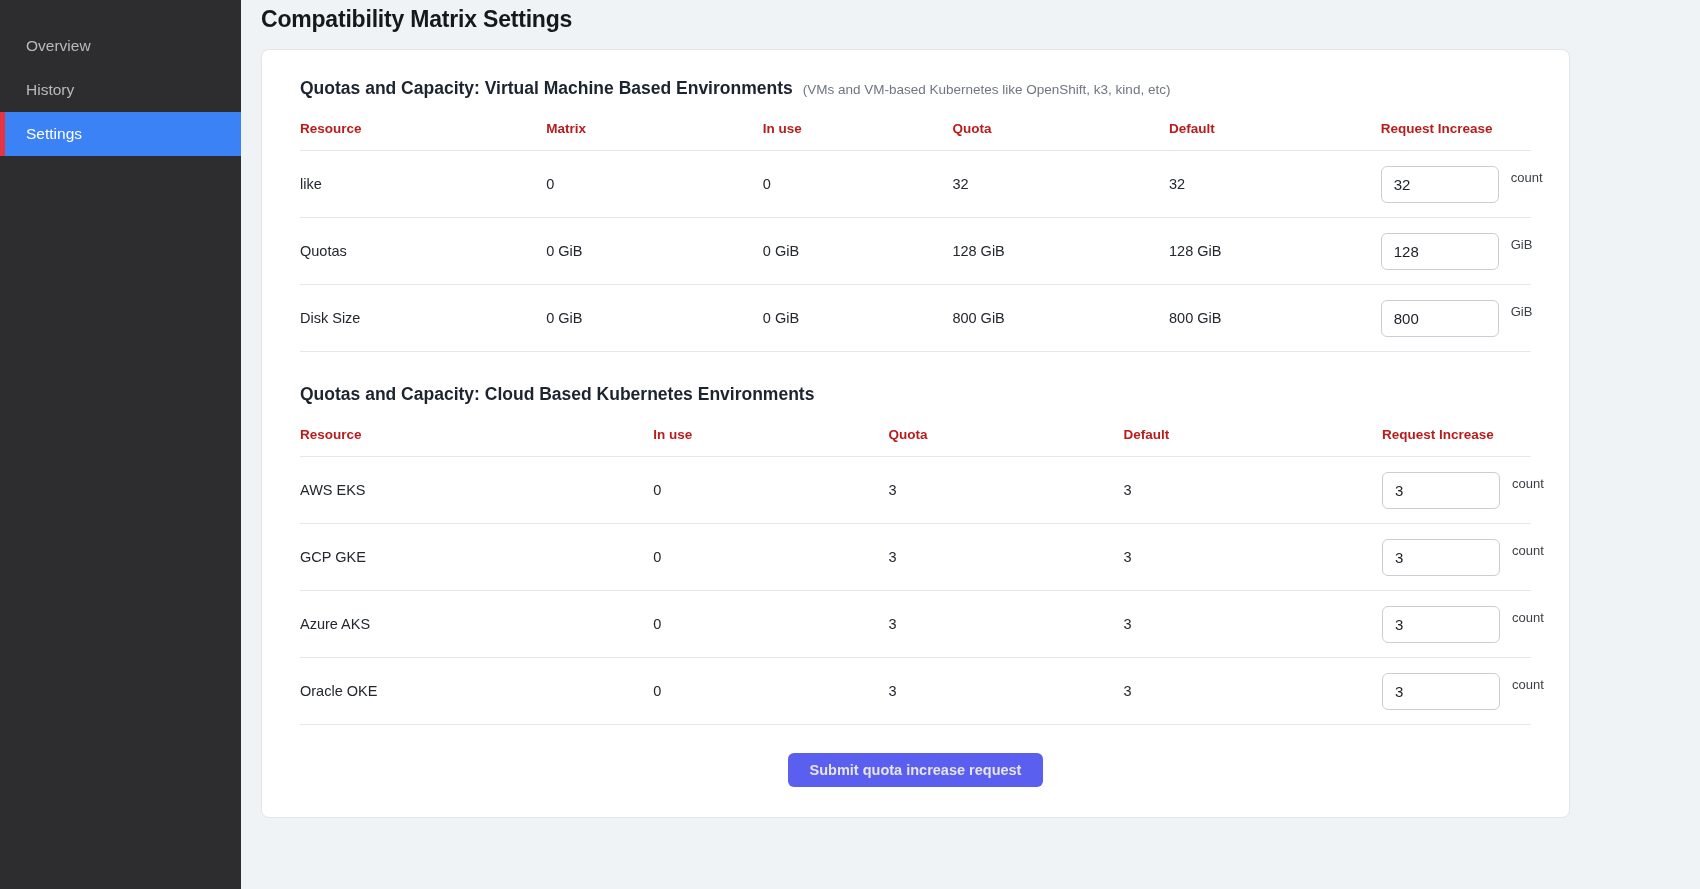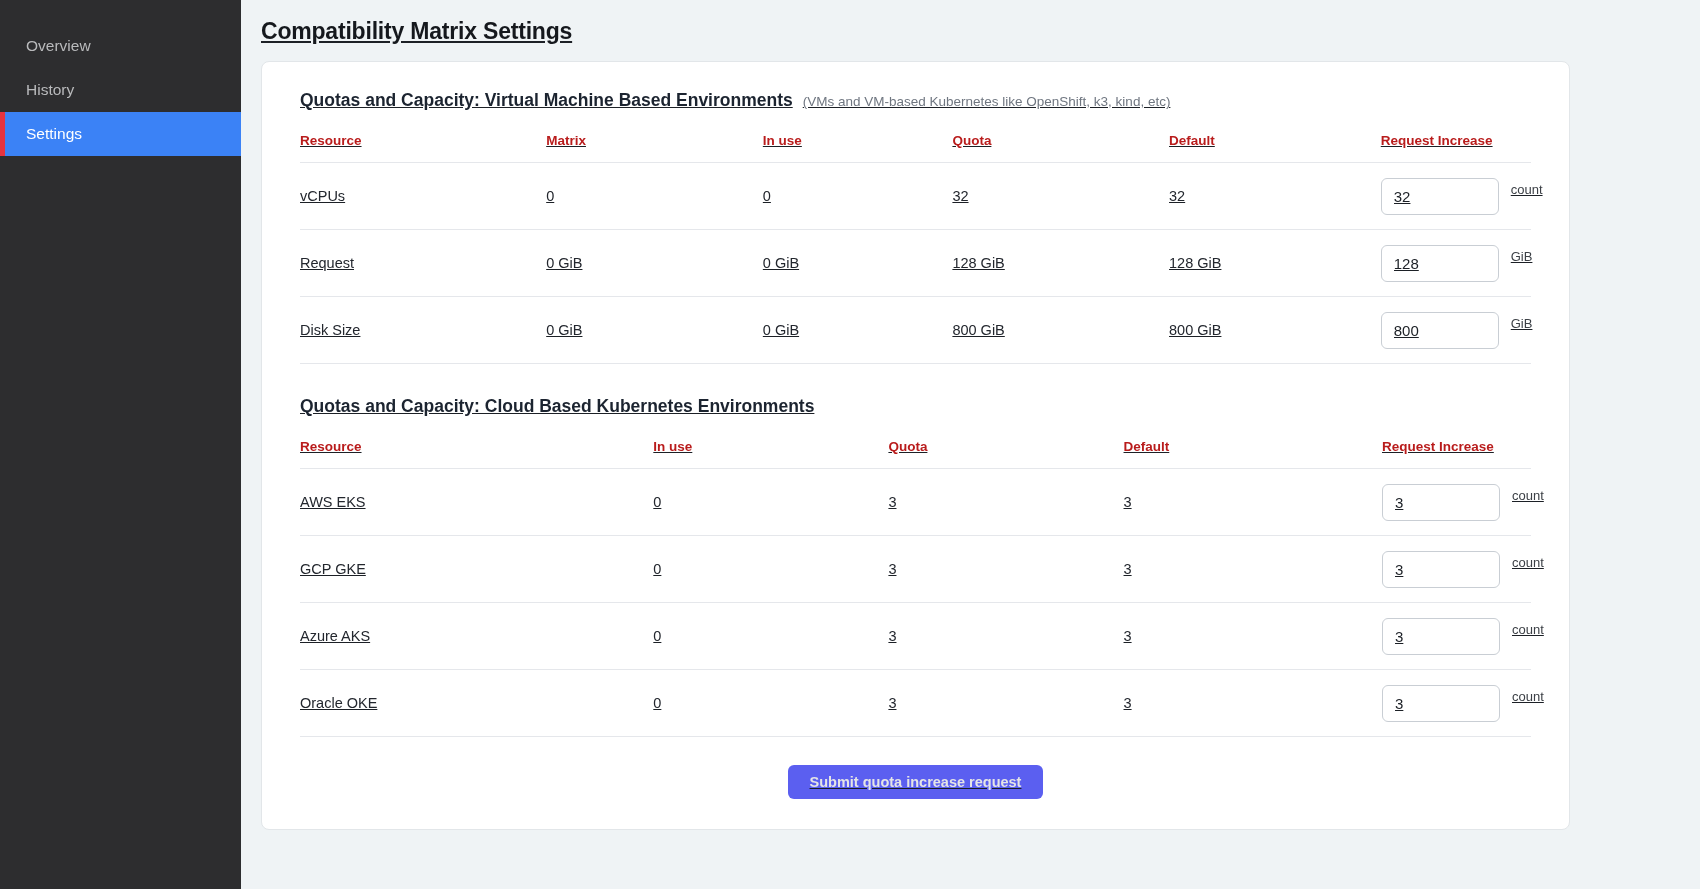--- a/index.html
+++ b/index.html
@@ -26,21 +26,21 @@
     line-height: 1.3;
   }
   .nav-item.active {
     background: #3b82f6;
     color: #ffffff;
     border-left: 5px solid #e5333f;
     padding-left: 21px;
   }
 
   
-  .content { flex: 1; padding: 12px 18px 14px 20px; overflow: hidden; text-decoration: underline; }
+  .content { flex: 1; padding: 0 18px 14px 20px; overflow: hidden; }
   .page-title {
     font-size: 23px;
     font-weight: 700;
     color: #15181d;
     margin: 6px 0 16px;
     letter-spacing: -0.2px;
   }
   .card {
     background: #ffffff;
     border: 1px solid #e2e6e9;
@@ -125,33 +125,33 @@
       <div class="grid vm-grid header-row">
         <div>Resource</div>
         <div>Matrix</div>
         <div>In use</div>
         <div>Quota</div>
         <div>Default</div>
         <div>Request Increase</div>
       </div>
 
       <div class="grid vm-grid data-row">
-        <div class="resource-cell">vCPUs</div>
+        <div class="resource-cell">like</div>
         <div>0</div>
         <div>0</div>
         <div>32</div>
         <div>32</div>
         <div class="request-cell">
           <input class="qty-input" value="32" style="">
           <span class="unit">count</span>
         </div>
       </div>
 
       <div class="grid vm-grid data-row">
-        <div class="resource-cell">Request</div>
+        <div class="resource-cell">Quotas</div>
         <div>0 GiB</div>
         <div>0 GiB</div>
         <div>128 GiB</div>
         <div>128 GiB</div>
         <div class="request-cell">
           <input class="qty-input" value="128" style="">
           <span class="unit">GiB</span>
         </div>
       </div>
 

